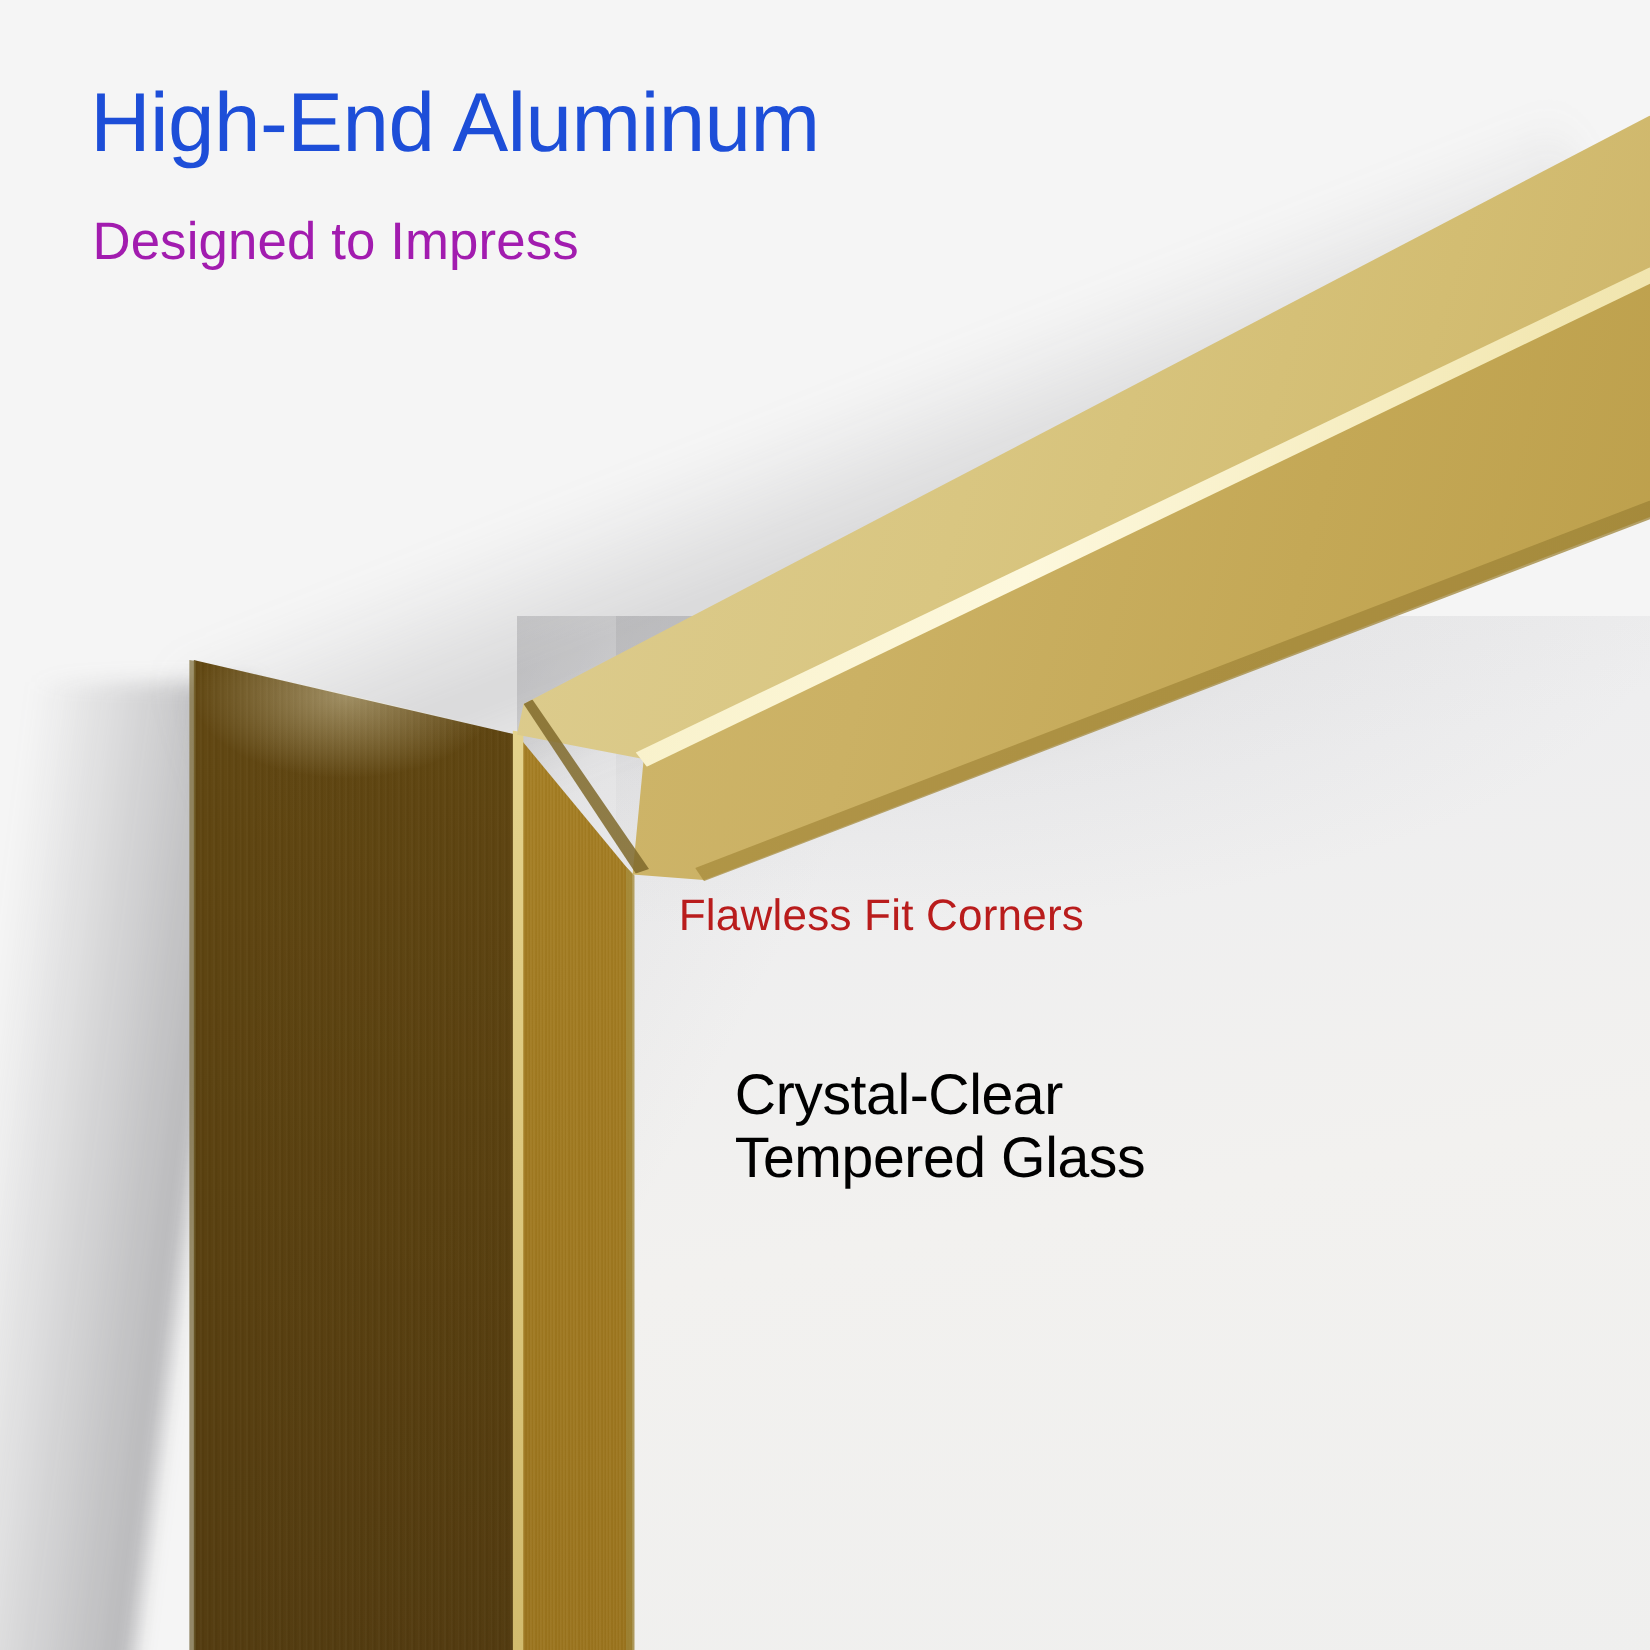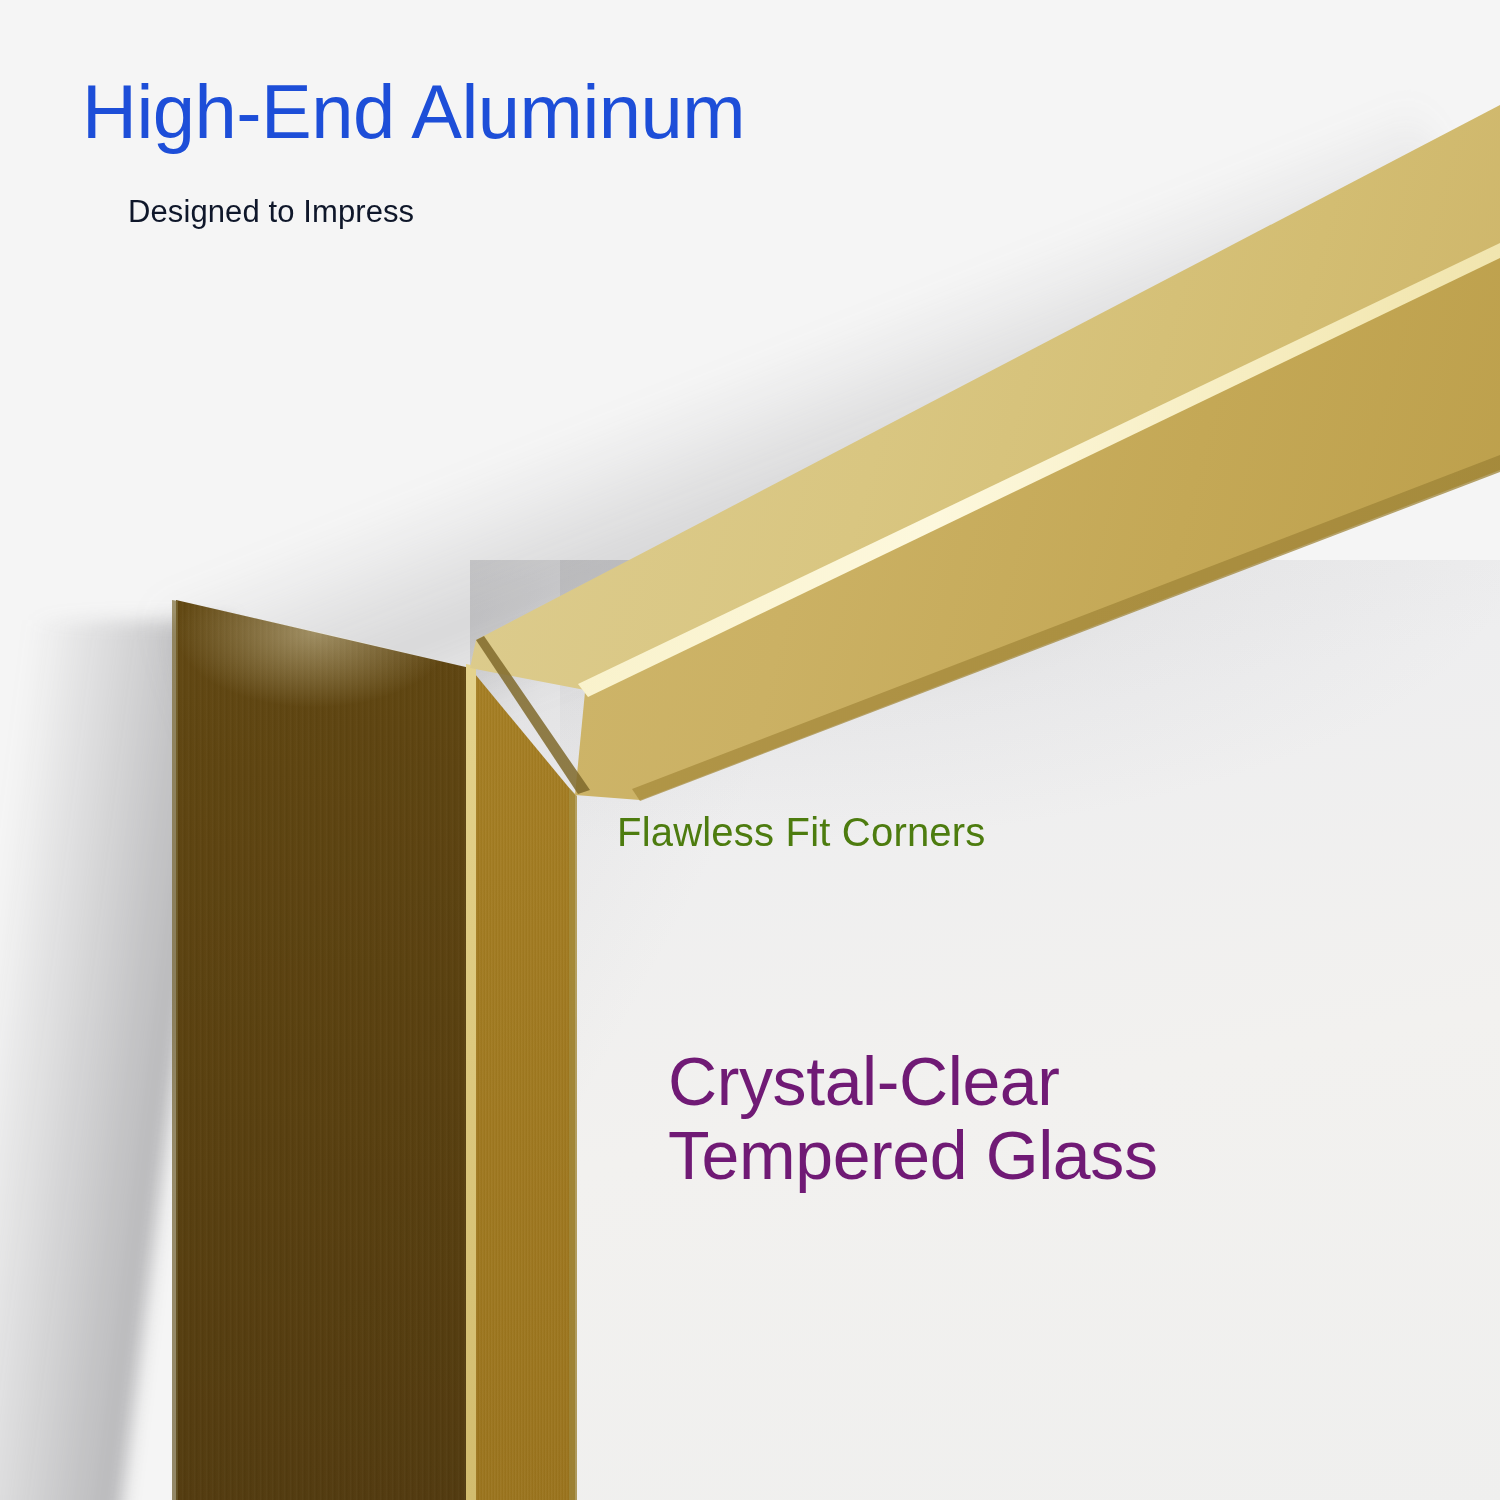--- a/index.html
+++ b/index.html
@@ -143,29 +143,29 @@
     clip-path:polygon(0 4px, 300px 72px, 300px 120px, 0 120px);
   }
 
   
   .t{position:absolute;white-space:pre;}
   .headline{
     left:82px;top:74px;font-size:76px;font-weight:400;color:#1d4ed8;
     letter-spacing:-.5px;line-height:1;
   }
   .subhead{
-    left:84px;top:196px;font-size:31px;font-weight:400;color:#0f172a;
-    letter-spacing:.1px;line-height:1;margin-left:44px;
+    left:84px;top:196px;font-size:48px;font-weight:400;color:#a21caf;
+    letter-spacing:.1px;line-height:1;
   }
   .corner-label{
-    left:617px;top:812px;font-size:40px;font-weight:400;color:#4d7c0f;
+    left:617px;top:812px;font-size:40px;font-weight:400;color:#b91c1c;
     letter-spacing:.2px;line-height:1;
   }
   .glass-title{
-    left:668px;top:1044px;font-size:68px;font-weight:400;color:#701a75;
+    left:668px;top:968px;font-size:52px;font-weight:400;color:#000000;
     letter-spacing:-.4px;line-height:1.09;
   }
   .glass-sub{
     left:664px;top:1248px;font-size:47px;font-weight:400;color:#8b8b8b;
     letter-spacing:.1px;line-height:1.16;
   }
 </style>
 </head>
 <body>
 

